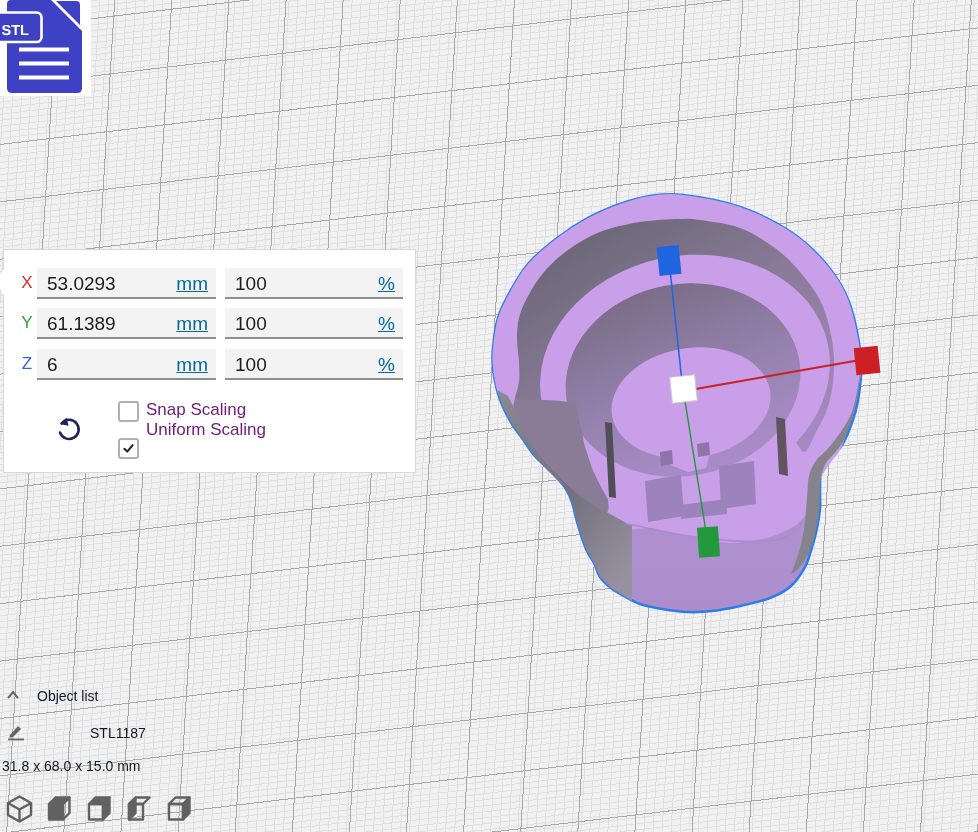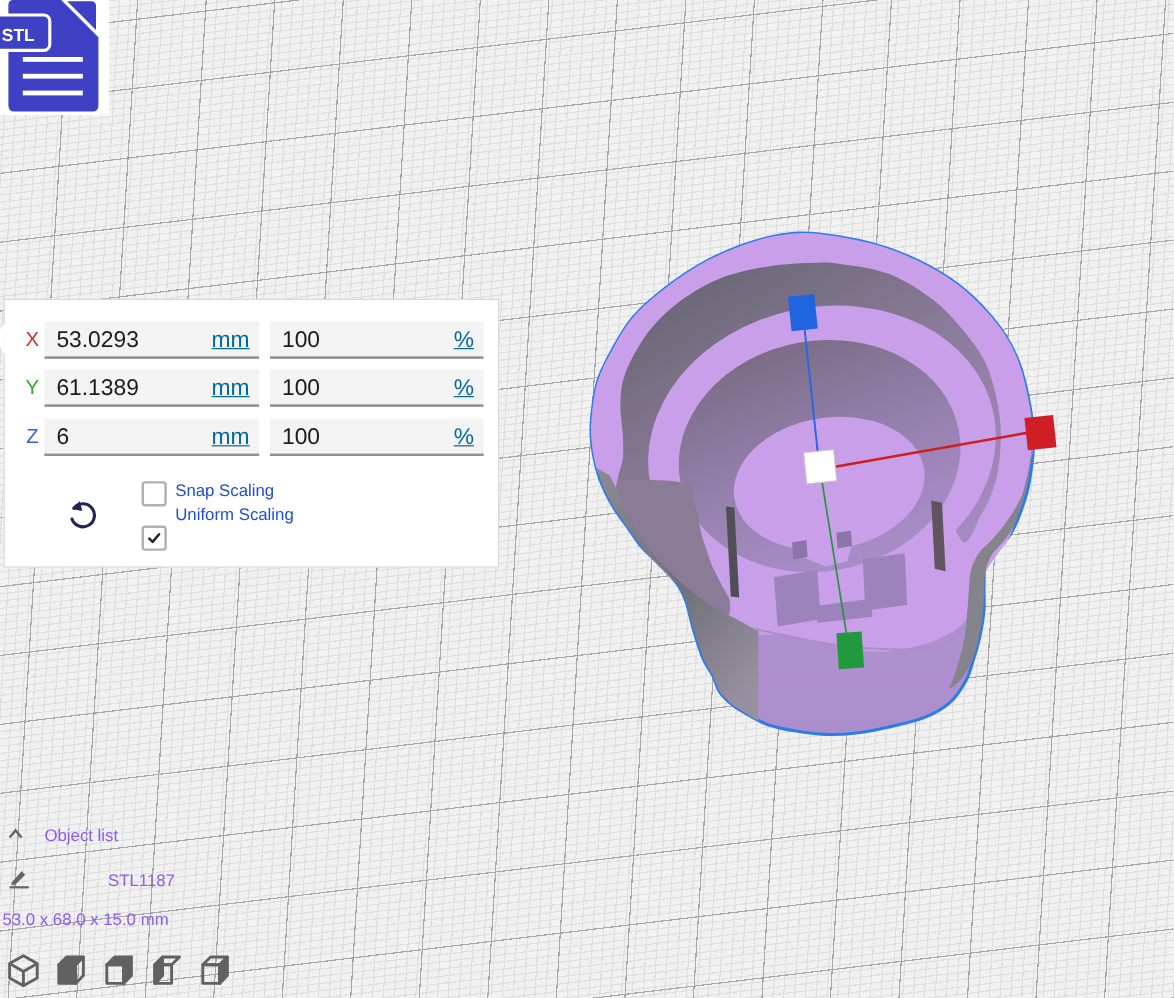--- a/index.html
+++ b/index.html
@@ -18,22 +18,22 @@
   background:#ffffff;border:1px solid #d8d8d8;box-sizing:border-box;}
 #panel .notch{position:absolute;left:-8px;top:19px;width:0;height:0;
   border-top:13px solid transparent;border-bottom:13px solid transparent;
   border-right:8px solid #ffffff;}
 .axlab{position:absolute;width:20px;text-align:center;font-size:17px;line-height:30px;}
 .fld{position:absolute;height:29px;background:#f3f3f3;border-bottom:2px solid #8f8f8f;
   font-size:19px;color:#1c1c1c;line-height:32px;}
 .fld .val{position:absolute;left:10px;top:0;}
 .fld .unit{position:absolute;right:8px;top:0;color:#0369a1;text-decoration:underline;}
 .cb{position:absolute;width:17px;height:17px;background:#fff;border:2px solid #b0b0b0;border-radius:3px;}
-.cblab{position:absolute;font-size:14px;color:#1d4ed8;}
-.bottxt{position:absolute;color:#8b5cf6;font-size:14px;}
+.cblab{position:absolute;font-size:17px;color:#701a75;}
+.bottxt{position:absolute;color:#0f172a;font-size:14px;}
 </style>
 </head>
 <body>
 <div id="grid"></div>
 
 <svg id="stlicon" width="92" height="97" viewBox="0 0 92 97">
   <rect x="0" y="0" width="91" height="96" fill="#ffffff"></rect>
   <path d="M51,0 L11,0 Q7,0 7,4 L7,88 Q7,93 12,93 L77,93 Q82,93 82,88 L82,31 Z" fill="#3e41c4"></path>
   <path d="M56,1 L80,25 L80,5 Q80,1 76,1 Z" fill="#3e41c4"></path>
   <rect x="-6" y="12.5" width="47.5" height="29.5" rx="5" fill="#3e41c4" stroke="#ffffff" stroke-width="2.6"></rect>
@@ -159,21 +159,21 @@
 
 <svg style="position:absolute;left:7px;top:690px;" width="12" height="10" viewBox="0 0 12 10">
   <path d="M1,8 L6,2 L11,8" fill="none" stroke="#666666" stroke-width="2"></path>
 </svg>
 <div class="bottxt" style="left:37px;top:688px;">Object list</div>
 <svg style="position:absolute;left:7px;top:724px;" width="19" height="17" viewBox="0 0 19 17">
   <path d="M3,11 L11,2 L14,5 L6,13 L2.5,13.8 Z" fill="#666666"></path>
   <rect x="1" y="14.5" width="16" height="1.8" fill="#666666"></rect>
 </svg>
 <div class="bottxt" style="left:42px;top:725px;margin-left:48px;">STL1187</div>
-<div class="bottxt" style="left:2px;top:758px;">53.0 x 68.0 x 15.0 mm</div>
+<div class="bottxt" style="left:2px;top:758px;">31.8 x 68.0 x 15.0 mm</div>
 
 <svg style="position:absolute;left:6px;top:794px;" width="200" height="30" viewBox="0 0 200 30">
   <g stroke="#616161" stroke-width="2.4" fill="none" stroke-linejoin="round">
     <path d="M13.5,2.5 L25,9 L25,21 L13.5,27.5 L2,21 L2,9 Z"></path>
     <path d="M2,9 L13.5,15.5 L25,9 M13.5,15.5 L13.5,27.5"></path>
   </g>
   <g transform="translate(40,0)">
     <polygon points="3,10 17,10 17,25.5 3,25.5" fill="#616161" stroke="#616161" stroke-width="2.4" stroke-linejoin="round"></polygon>
     <polygon points="3,10 9.5,3.5 23.5,3.5 17,10" fill="#616161" stroke="#616161" stroke-width="2.4" stroke-linejoin="round"></polygon>
     <polygon points="17,10 23.5,3.5 23.5,19 17,25.5" fill="none" stroke="#616161" stroke-width="2.4" stroke-linejoin="round"></polygon>

